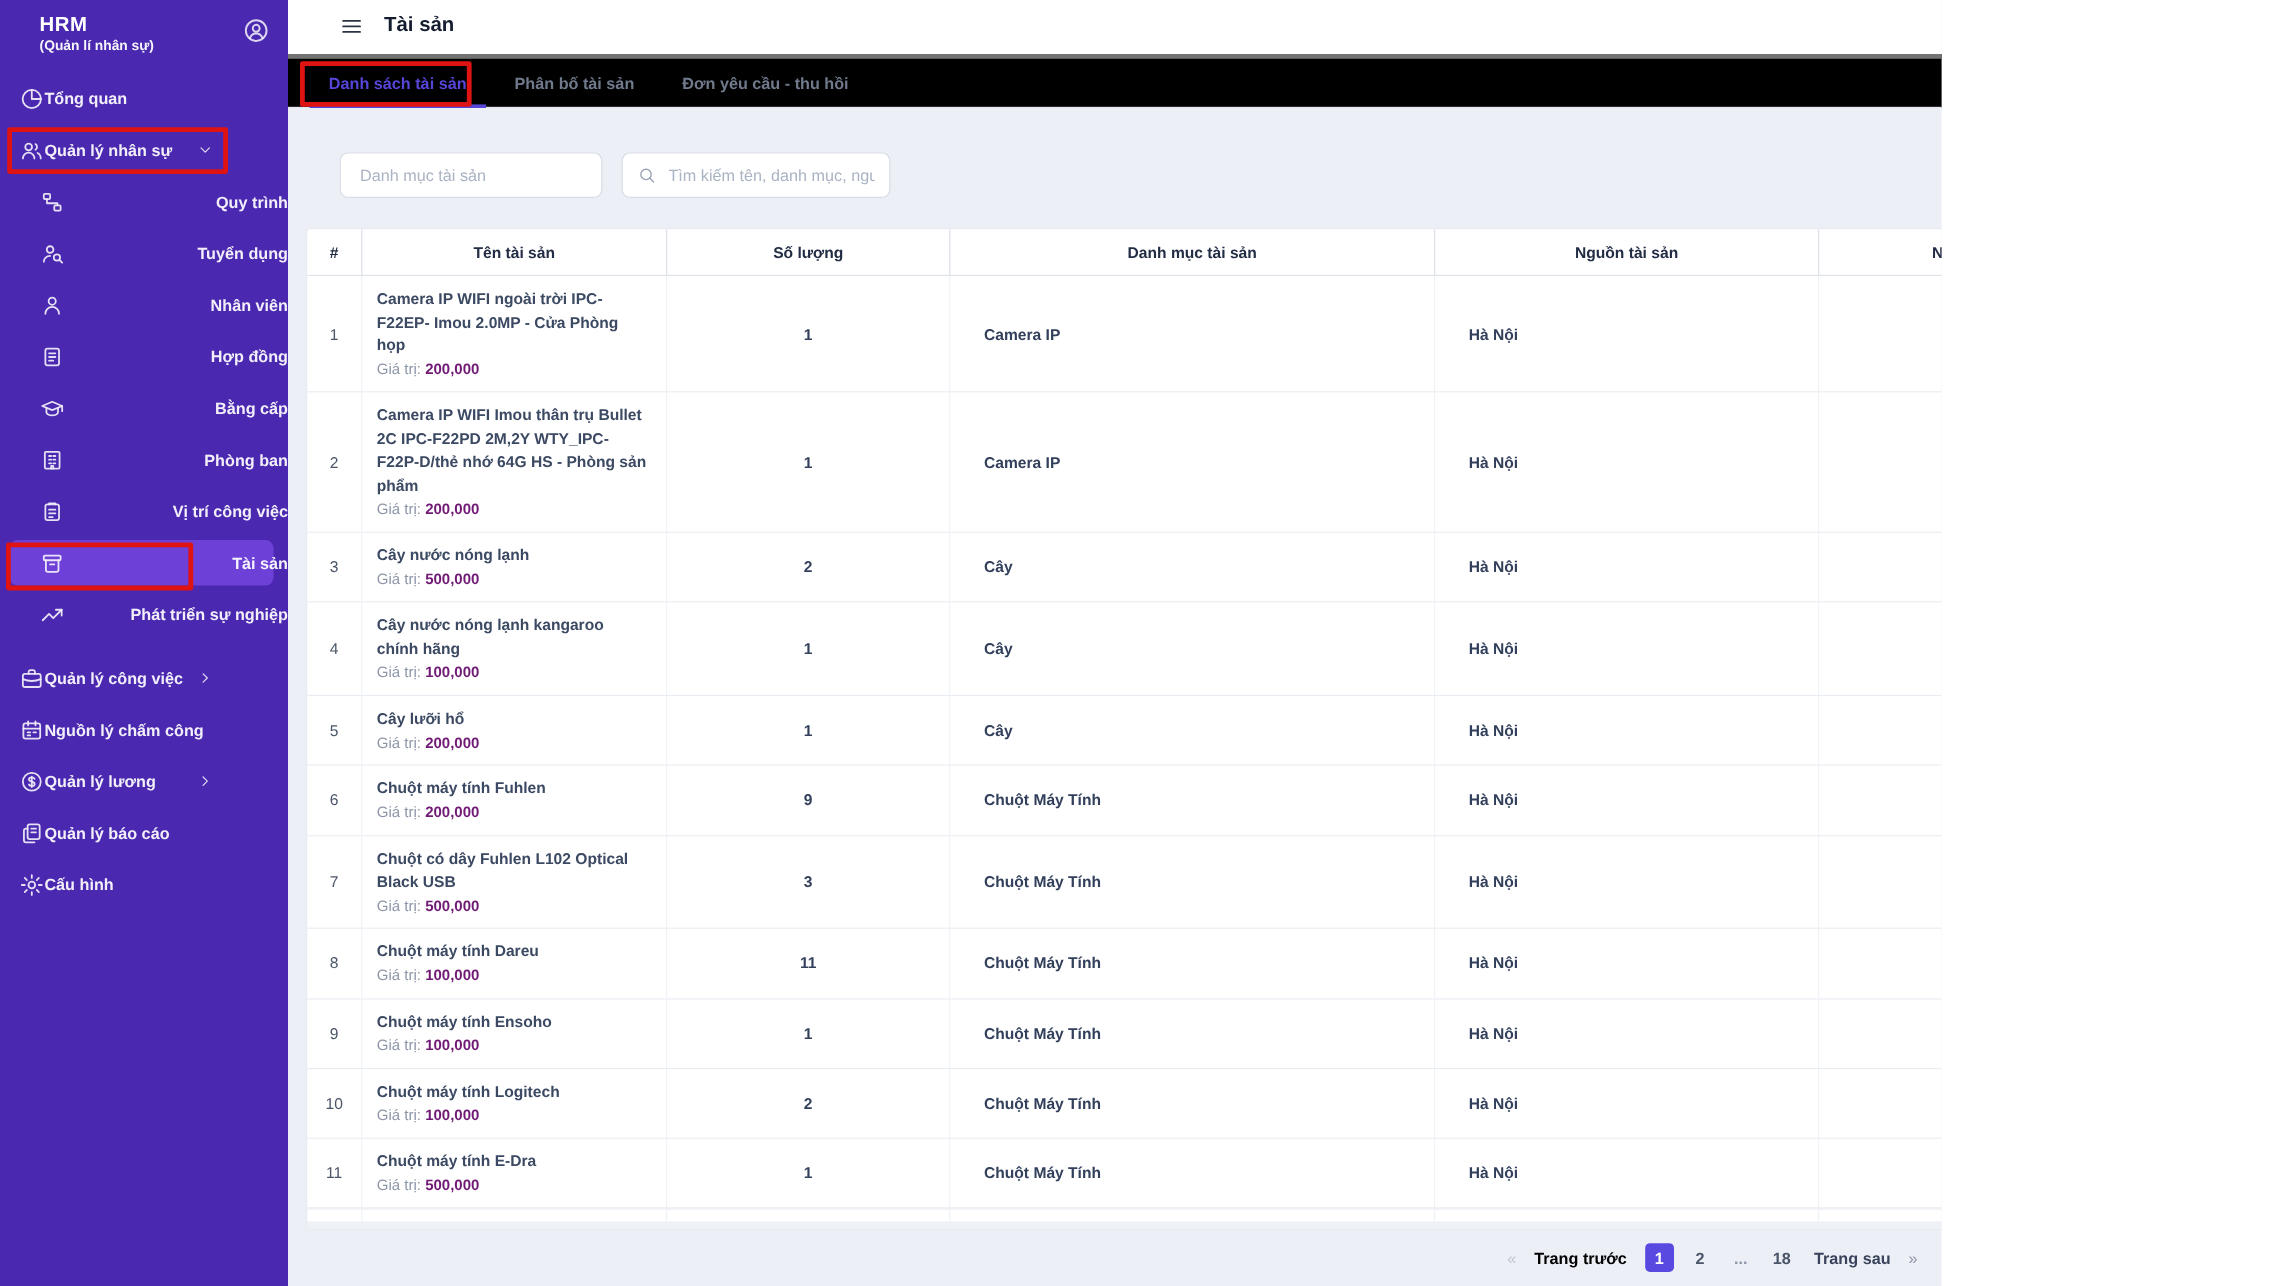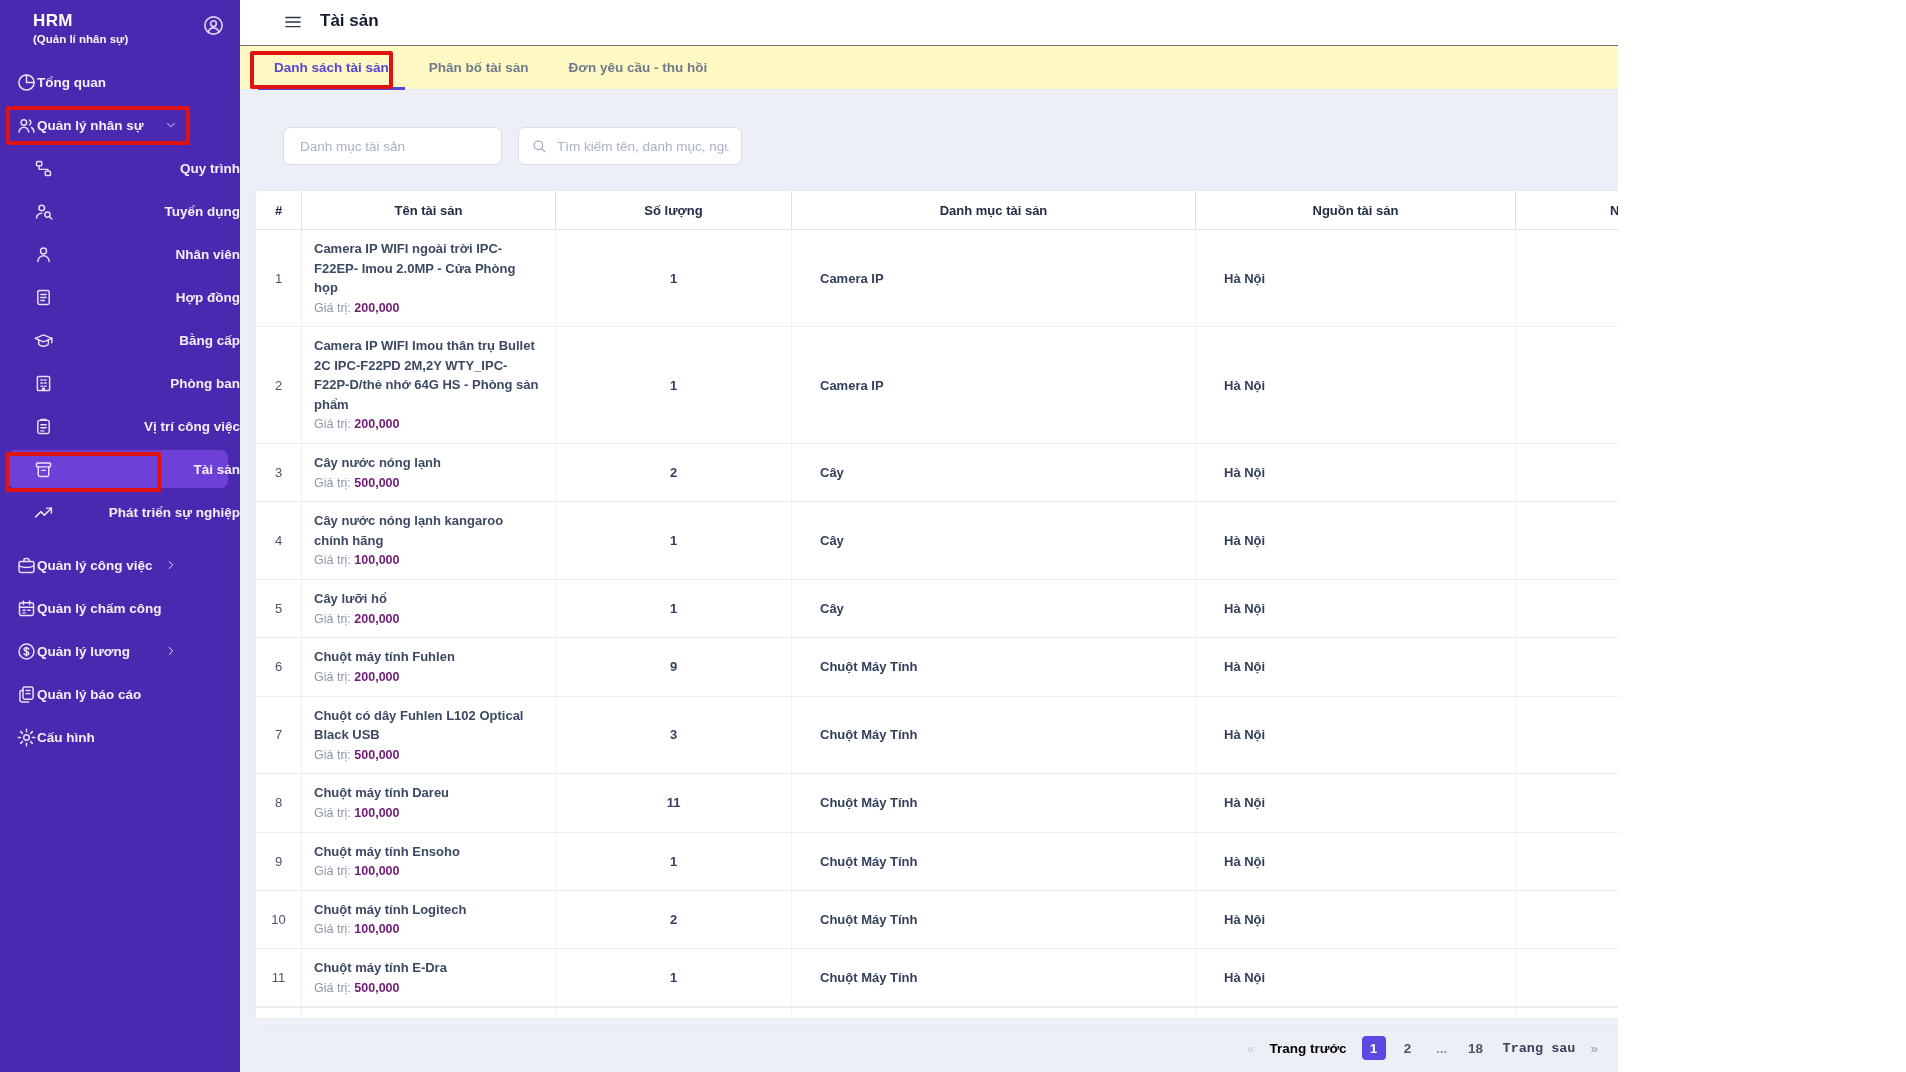--- a/index.html
+++ b/index.html
@@ -27,22 +27,22 @@
 
   
   .topbar{position:absolute;left:240px;top:0;width:1666px;height:45px;background:#fff;}
   .hamburger{position:absolute;left:43px;top:12px;width:20px;height:20px;color:#2c3344;cursor:pointer;}
   .page-title{position:absolute;left:80px;top:11px;font-size:17px;font-weight:700;color:#141c2f;}
   .top-ic{position:absolute;top:12px;width:21px;height:21px;color:#5d6779;cursor:pointer;}
   .flag{position:absolute;left:1613px;top:9px;width:28px;height:26px;border-radius:6px;background:#f4605f;
     display:flex;align-items:center;justify-content:center;color:#ffd24a;font-size:14px;cursor:pointer;}
 
   
-  .tabstrip{position:absolute;left:240px;top:45px;width:1666px;height:45px;background:#fef9c3;
-    border-top:1px solid #737373;border-bottom:1px solid #e3e6ee;display:flex;padding-left:18px;box-sizing:border-box;z-index:2;}
+  .tabstrip{position:absolute;left:240px;top:45px;width:1666px;height:45px;background:#000000;
+    border-top:4px solid #737373;border-bottom:1px solid #e3e6ee;display:flex;padding-left:18px;box-sizing:border-box;z-index:2;}
   .tab{display:flex;align-items:center;padding:0 16px;margin-right:8px;font-size:13.5px;color:#707a8c;
     font-weight:600;position:relative;cursor:pointer;white-space:nowrap;}
   .tab.active{color:#5646d8;}
   .tab.active::after{content:"";position:absolute;left:0;right:0;bottom:-1px;height:3px;background:#5646d8;}
 
   
   .field{position:absolute;top:127px;height:38px;background:#fff;border:1px solid #d9dde8;border-radius:7px;
     box-sizing:border-box;display:flex;align-items:center;z-index:2;}
   .field input{border:none;outline:none;background:transparent;font:13.5px "Liberation Sans","DejaVu Sans",sans-serif;
     color:#3c4963;width:100%;}
@@ -85,21 +85,21 @@
   .filler-row{flex:1;border-bottom:1px solid #eaedf2;}
   .sliver-row{flex:0 0 10px;border-bottom:1px solid #eaedf2;}
   .hstrip{flex:0 0 21px;background:#eef1f6;}
 
   
   .pagination{position:absolute;top:1036px;right:20px;display:flex;align-items:center;gap:15px;
     font-size:13.5px;color:#4a5468;z-index:2;}
   .pg-sym{color:#8d96a8;cursor:pointer;}
   .pg-sym.muted{color:#c0c6d1;}
   .pg-prev{color:#000000;font-weight:600;cursor:pointer;}
-  .pg-next{color:#39435c;font-weight:600;cursor:pointer;font-family:Liberation Mono, monospace;}
+  .pg-next{color:#39435c;font-weight:600;cursor:pointer;}
   .pg-page{min-width:24px;height:24px;padding:0 4px;box-sizing:border-box;display:flex;align-items:center;
     justify-content:center;font-weight:600;border-radius:4px;cursor:pointer;}
   .pg-page.active{background:#5a49e0;color:#fff;}
   .pg-page.ellipsis{color:#8d96a8;}
 
   
   .scroll-track{position:absolute;left:1892px;top:190px;width:14px;height:835px;background:#f1f3f7;z-index:3;}
   .scroll-thumb{position:absolute;left:1895px;top:196px;width:8px;height:320px;border-radius:4px;
     background:#c3c9d4;z-index:4;cursor:pointer;}
 
@@ -270,21 +270,21 @@
           </span>
         </div>
         <div class="nav-item top">
           <span class="nav-ico">
             <svg viewBox="0 0 24 24" fill="none" stroke="currentColor" stroke-width="1.7" stroke-linecap="round" stroke-linejoin="round" width="100%" height="100%">
               <rect x="4" y="5.5" width="16" height="14.5" rx="2"></rect>
               <path d="M4 10.5h16M8.5 3.5v4M15.5 3.5v4"></path>
               <path d="M8 14h2.5M8 17h2.5M13.5 14h2.5"></path>
             </svg>
           </span>
-          <span class="nav-lbl">Quản lý chấm công</span>
+          <span class="nav-lbl">Nguồn lý chấm công</span>
 
         </div>
         <div class="nav-item top">
           <span class="nav-ico">
             <svg viewBox="0 0 24 24" fill="none" stroke="currentColor" stroke-width="1.7" stroke-linecap="round" stroke-linejoin="round" width="100%" height="100%">
               <circle cx="12" cy="12" r="8.5"></circle>
               <path d="M12 7v10M14.7 9.2c-.5-.9-1.5-1.4-2.7-1.4-1.5 0-2.7.8-2.7 2 0 2.7 5.4 1.5 5.4 4.2 0 1.3-1.2 2-2.7 2-1.2 0-2.2-.5-2.7-1.4"></path>
             </svg>
           </span>
           <span class="nav-lbl">Quản lý lương</span>

